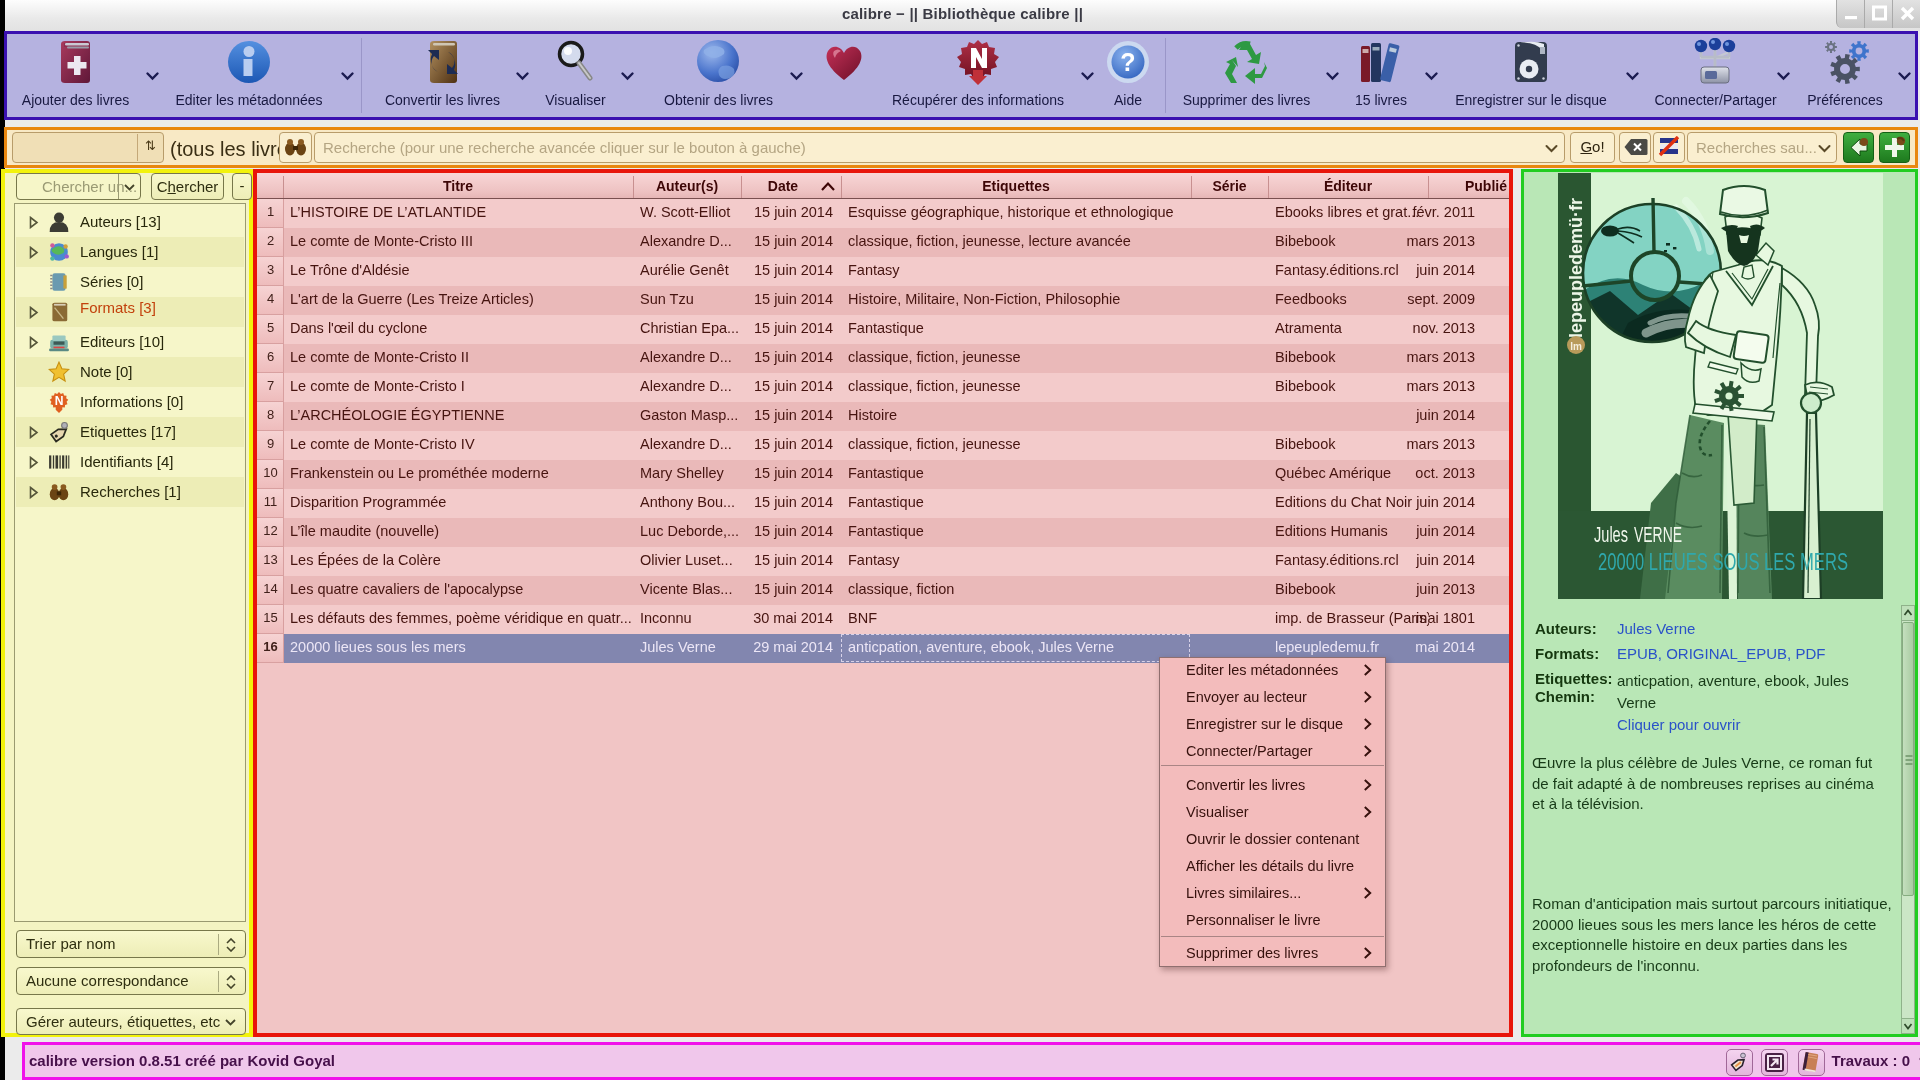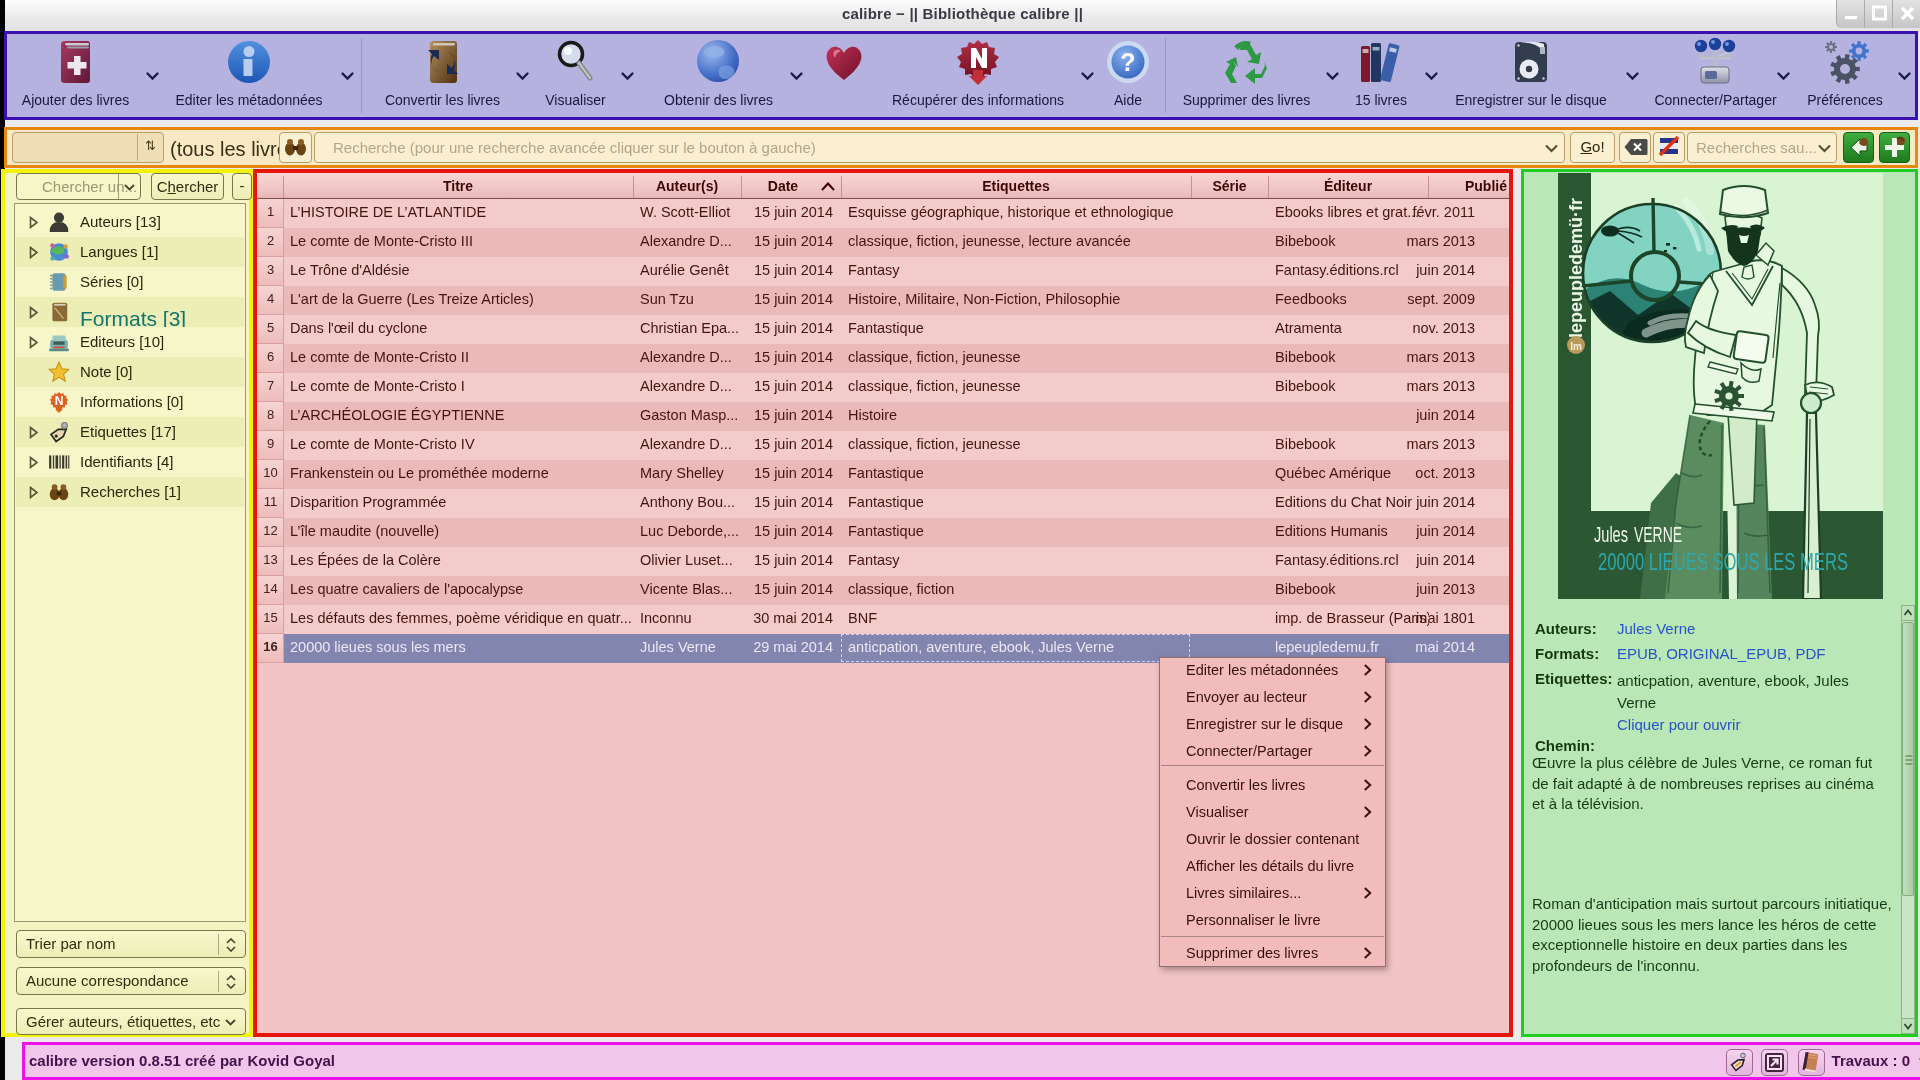--- a/index.html
+++ b/index.html
@@ -254,21 +254,21 @@
 <div class="abs" style="left:138px;top:8px;font-size:13px;color:#4a3a18">⇅</div>
 <div class="abs" style="left:130px;top:4px;width:1px;height:27px;background:#c4a878"></div>
 <div class="abs" style="left:163px;top:8px;font-size:20px;color:#3a2e14">(tous les livres)</div>
 <div class="abs inp" style="left:272px;width:33px"><svg width="27" height="22" viewBox="0 0 27 22" style="margin:3px 0 0 2px">
         <ellipse cx="8" cy="13" rx="5" ry="6.5" fill="#6b4414"></ellipse>
         <ellipse cx="19" cy="13" rx="5" ry="6.5" fill="#6b4414"></ellipse>
         <rect x="11" y="10" width="5" height="4" fill="#3c2506"></rect>
         <circle cx="8" cy="6" r="3" fill="#8a5a20"></circle>
         <circle cx="19" cy="6" r="3" fill="#8a5a20"></circle>
       </svg></div>
-<div class="abs inp" style="left:307px;width:1251px;color:#b4a583;font-size:15px;line-height:29px;padding-left:18px">Recherche (pour une recherche avancée cliquer sur le bouton à gauche)</div>
+<div class="abs inp" style="left:307px;width:1251px;color:#b4a583;font-size:15px;line-height:29px;padding-left:8px">Recherche (pour une recherche avancée cliquer sur le bouton à gauche)</div>
 <svg class="abs" style="left:1537px;top:14px" width="15" height="10" viewBox="0 0 15 10">
       <path d="M2.5 2 L7.5 7 L12.5 2" fill="none" stroke="#5a4a28" stroke-width="2" stroke-linecap="round"></path>
     </svg>
 <div class="abs inp" style="left:1563px;width:45px;text-align:center;font-size:15px;line-height:28px;color:#2e2410"><u>G</u>o!</div>
 <div class="abs inp" style="left:1612px;width:32px"><svg width="24" height="18" viewBox="0 0 24 18" style="margin:5px 0 0 4px">
         <path d="M7 1 L22 1 Q23.5 1 23.5 2.5 L23.5 15.5 Q23.5 17 22 17 L7 17 L0.5 9 Z" fill="#4a4a46"></path>
         <path d="M10 5.5 L17 12.5 M17 5.5 L10 12.5" stroke="#fff" stroke-width="2"></path>
       </svg></div>
 <div class="abs inp" style="left:1646px;width:32px"><svg width="22" height="22" viewBox="0 0 22 22" style="margin:3px 0 0 4px">
         <rect x="2" y="2" width="18" height="5" fill="#27348b"></rect>
@@ -331,21 +331,21 @@
       </div>
       <div style="position:absolute;left:1px;top:93px;width:228px;height:30px;background:#ededb6">
         <svg style="position:absolute;left:13px;top:9px" width="10" height="13" viewBox="0 0 10 13">
           <path d="M1.5 1.5 L8 6.5 L1.5 11.5 Z" fill="none" stroke="#55553a" stroke-width="1.6"></path>
         </svg>
         <svg style="position:absolute;left:32px;top:4px" width="22" height="22" viewBox="0 0 20 20">
           <path d="M4 3 q0 -1.5 2 -1.5 l10 0 q1.5 0 1.5 1.5 l0 14 q0 1.5 -1.5 1.5 l-10 0 q-2 0 -2 -1.5 Z" fill="#8a6a34"></path>
           <rect x="5.5" y="2.6" width="10.5" height="1.6" fill="#d8cfb8"></rect>
           <path d="M6 6 l8 10" stroke="#c8b888" stroke-width="1.2"></path>
         </svg>
-        <span style="position:absolute;left:64px;top:10px;font-size:21px;color:#0f766e">Formats [3]</span>
+        <span style="position:absolute;left:64px;top:2px;font-size:15px;color:#c2410c">Formats [3]</span>
       </div>
       <div style="position:absolute;left:1px;top:123px;width:228px;height:30px;background:#f6f6c9">
         <svg style="position:absolute;left:13px;top:9px" width="10" height="13" viewBox="0 0 10 13">
           <path d="M1.5 1.5 L8 6.5 L1.5 11.5 Z" fill="none" stroke="#55553a" stroke-width="1.6"></path>
         </svg>
         <svg style="position:absolute;left:32px;top:4px" width="22" height="22" viewBox="0 0 20 20">
           <rect x="2" y="8" width="16" height="8" rx="2" fill="#7ab0a8"></rect>
           <rect x="4" y="4" width="12" height="5" rx="1" fill="#9ac8c0"></rect>
           <rect x="5" y="9.5" width="10" height="3" fill="#3c5a56"></rect>
           <path d="M5 15 l10 0" stroke="#dd4444" stroke-width="1.6"></path>
@@ -752,21 +752,21 @@
 <text x="36" y="369" font-family="Liberation Sans" font-size="22" fill="#f0f7ec" textLength="34" lengthAdjust="spacingAndGlyphs">Jules</text>
 <text x="76" y="369" font-family="Liberation Sans" font-size="22" fill="#f0f7ec" textLength="48" lengthAdjust="spacingAndGlyphs">VERNE</text>
 <text x="40" y="397" font-family="Liberation Sans" font-size="24" fill="#2fa8ac" textLength="250" lengthAdjust="spacingAndGlyphs">20000 LIEUES SOUS LES MERS</text>
 </svg>
 <div class="abs dlabel" style="left:11px;top:448px">Auteurs:</div>
     <div class="abs dlink" style="left:93px;top:448px">Jules Verne</div>
 <div class="abs dlabel" style="left:11px;top:473px">Formats:</div>
     <div class="abs dlink" style="left:93px;top:473px">EPUB, ORIGINAL_EPUB, PDF</div>
 <div class="abs dlabel" style="left:11px;top:498px">Etiquettes:</div>
     <div class="abs dtext" style="left:93px;top:498px;width:256px;line-height:22px">anticpation, aventure, ebook, Jules Verne</div>
-<div class="abs dlabel" style="left:11px;top:565px">Chemin:</div>
+<div class="abs dlabel" style="left:11px;top:516px">Chemin:</div>
     <div class="abs dlink" style="left:93px;top:544px">Cliquer pour ouvrir</div>
 <div class="abs dtext" style="left:8px;top:581px;width:358px">Œuvre la plus célèbre de Jules Verne, ce roman fut de fait adapté à de nombreuses reprises au cinéma et à la télévision.</div>
 <div class="abs dtext" style="left:8px;top:722px;width:362px">Roman d'anticipation mais surtout parcours initiatique, 20000 lieues sous les mers lance les héros de cette exceptionnelle histoire en deux parties dans les profondeurs de l'inconnu.</div>
 <div class="abs" style="left:377px;top:433px;width:14px;height:429px;background:#cbe6c6;border:1px solid #8fb28a">
 <div style="position:absolute;left:0;top:0;width:12px;height:15px;background:#bfe0ba;border-bottom:1px solid #8fb28a"><svg width="12" height="14">
           <path d="M2.5 9 L6 4.5 L9.5 9" fill="none" stroke="#2e4a2a" stroke-width="1.7"></path>
         </svg></div>
 <div style="position:absolute;left:0;top:16px;width:12px;height:274px;background:linear-gradient(90deg,#c4dfbe,#a9cba2);border:1px solid #85ac80;border-radius:2px">
 <svg width="12" height="274">
           <g stroke="#6f9469" stroke-width="1.4">

